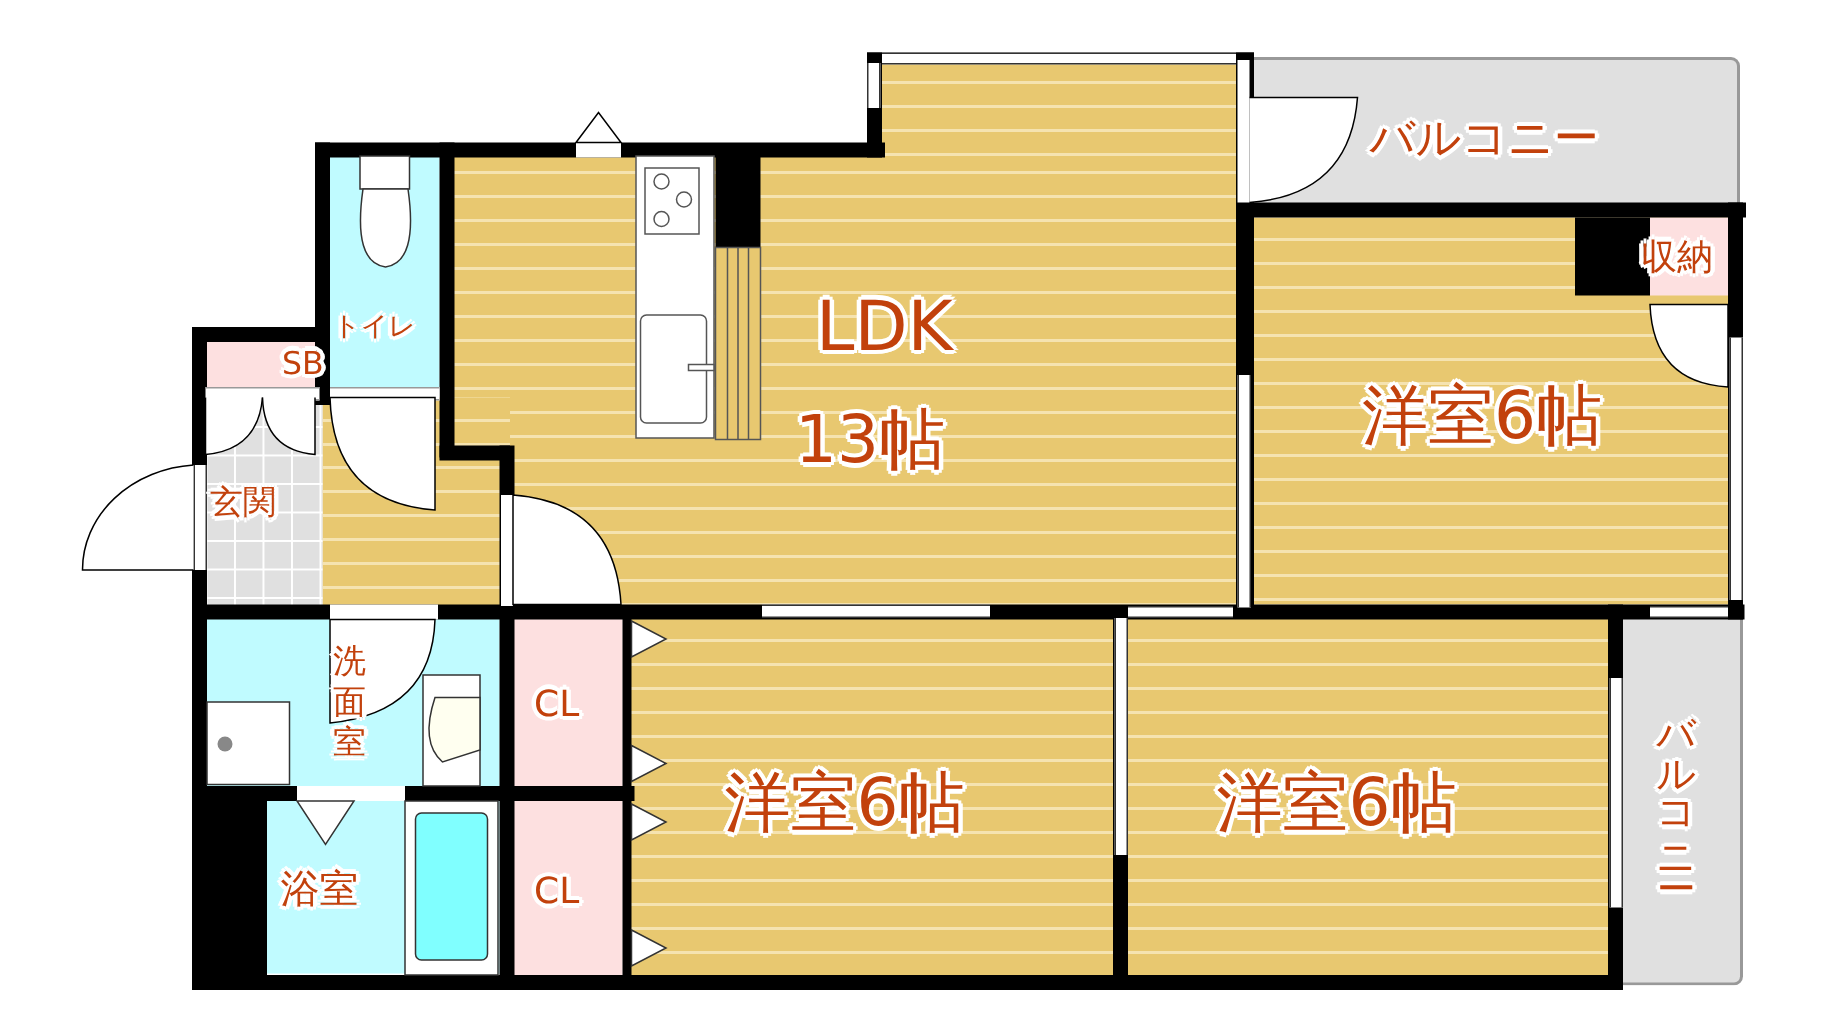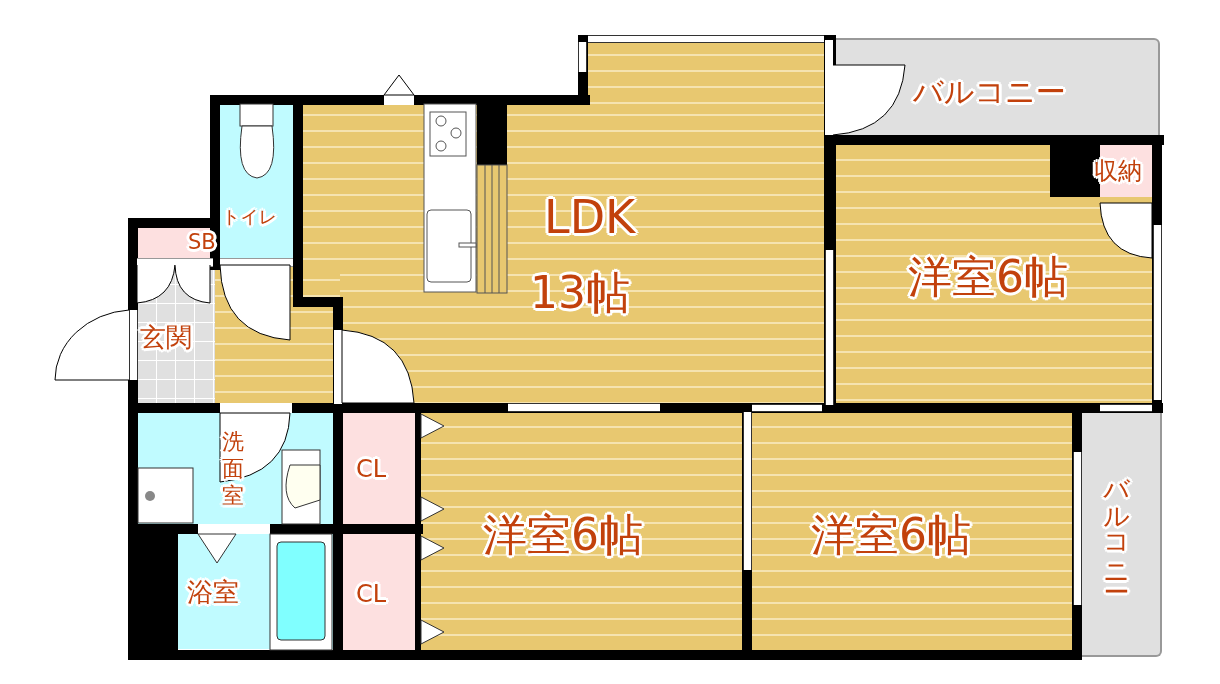--- a/index.html
+++ b/index.html
@@ -155,20 +155,20 @@
   <path d="M1100,203 L1152,203 L1152,258 Q1102,255 1100,203 Z" fill="#fff" stroke="#000"></path>
 </svg>
 
 <div class="label" style="left:544px;top:190px;font-size:46px;">LDK</div>
 <div class="label" style="left:530px;top:248px;font-size:44px;margin-top:16px;">13帖</div>
 <div class="label" style="left:908px;top:248px;font-size:44px;">洋室6帖</div>
 <div class="label" style="left:483px;top:506px;font-size:44px;">洋室6帖</div>
 <div class="label" style="left:811px;top:506px;font-size:44px;">洋室6帖</div>
 <div class="label" style="left:222px;top:205px;font-size:18px;">トイレ</div>
 <div class="label" style="left:156px;top:230px;font-size:21px;margin-left:32px;">SB</div>
-<div class="label" style="left:140px;top:320px;font-size:26px;">玄関</div>
+<div class="label" style="left:140px;top:320px;font-size:22px;">玄関</div>
 <div class="label" style="left:222px;top:428px;font-size:22px;width:24px;white-space:normal;line-height:27px;">洗面室</div>
 <div class="label" style="left:187px;top:575px;font-size:26px;">浴室</div>
 <div class="label" style="left:356px;top:455px;font-size:24px;">CL</div>
 <div class="label" style="left:356px;top:580px;font-size:24px;">CL</div>
 <div class="label" style="left:1094px;top:155px;font-size:24px;">収納</div>
 <div class="label" style="left:913px;top:72px;font-size:30px;">バルコニー</div>
 <div class="label" style="left:1100px;top:460px;font-size:26px;writing-mode:vertical-rl;">バルコニー</div>
 
 </body></html>

